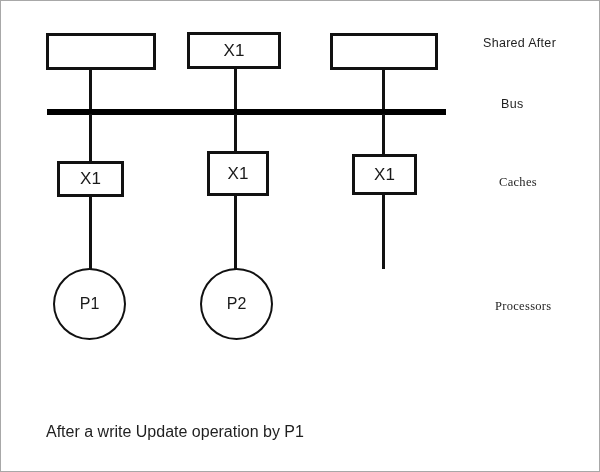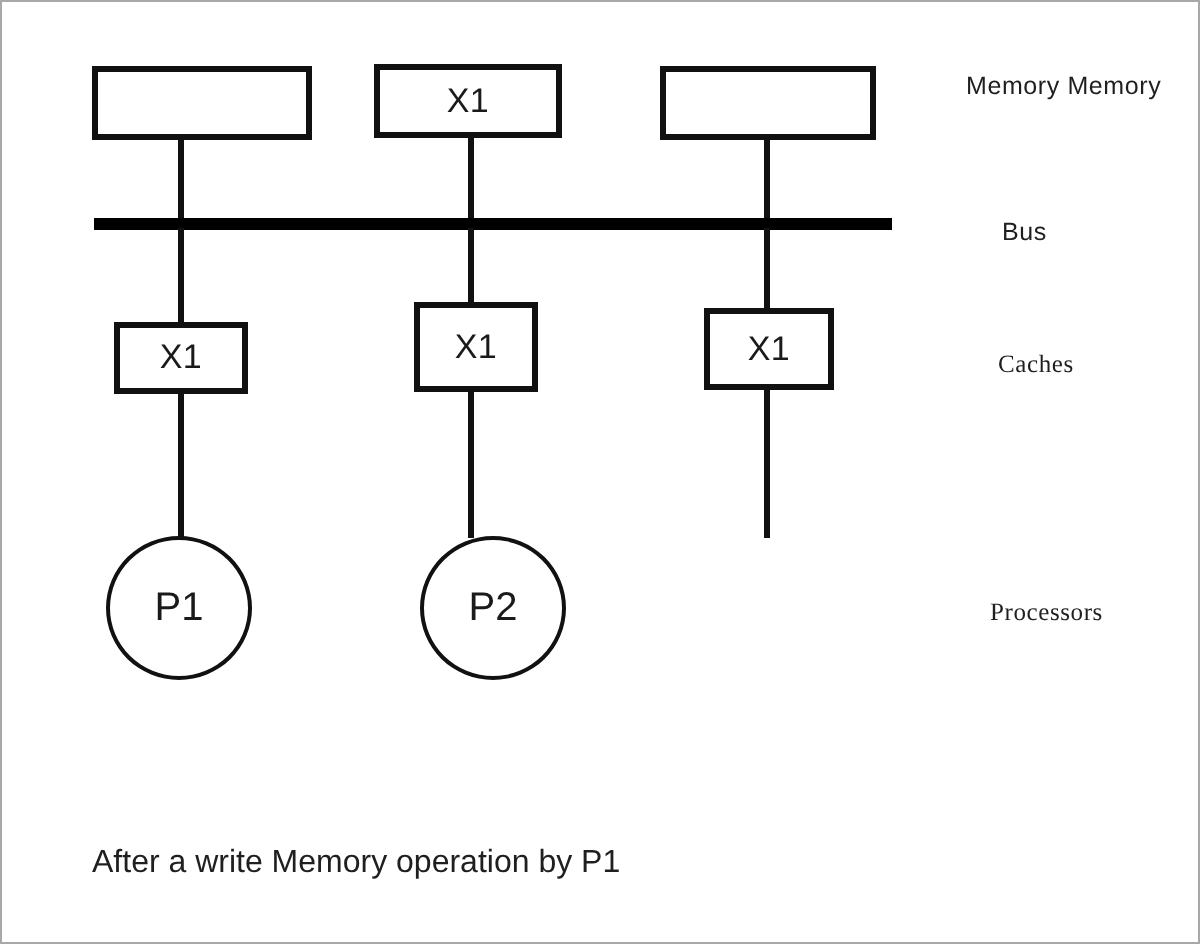--- a/index.html
+++ b/index.html
@@ -34,21 +34,21 @@
   }
   .node-circle {
     position: absolute;
     background: #ffffff;
     border: 2px solid #111111;
     border-radius: 50%;
     box-sizing: border-box;
     display: flex;
     align-items: center;
     justify-content: center;
-    font-size: 20px;
+    font-size: 16px;
     color: #1a1a1a;
   }
   .wire {
     position: absolute;
     background: #111111;
     width: 3px;
   }
   .bus-line {
     position: absolute;
     background: #000000;
@@ -108,28 +108,28 @@
   </div>
 
   <div class="wire" style="left:88px; top:195px; height:73px;"></div>
   <div class="wire" style="left:233px; top:194px; height:74px;"></div>
   <div class="wire" style="left:381px; top:193px; height:75px;"></div>
 
   <div class="node-circle" style="left:52px; top:267px; width:73px; height:72px;">
     <span>P1</span>
   </div>
 
-  <div class="node-circle" style="left:209px; top:267px; width:73px; height:72px;">
+  <div class="node-circle" style="left:199px; top:267px; width:73px; height:72px;">
     <span>P2</span>
   </div>
 
 
-  <div class="row-label" style="left:482px; top:35px;">Memory Memory</div>
+  <div class="row-label" style="left:482px; top:35px;">Shared After</div>
 
-  <div class="row-label" style="left:500px; top:108px;">Bus</div>
+  <div class="row-label" style="left:500px; top:96px;">Bus</div>
 
   <div class="row-label" style="left:498px; top:174px;font-family:Liberation Serif, serif;">Caches</div>
 
   <div class="row-label" style="left:494px; top:298px;font-family:Liberation Serif, serif;">Processors</div>
 
-  <div class="caption" style="left:45px; top:422px;">After a write Memory operation by P1</div>
+  <div class="caption" style="left:45px; top:422px;">After a write Update operation by P1</div>
 
 </div>
 
 </body></html>

